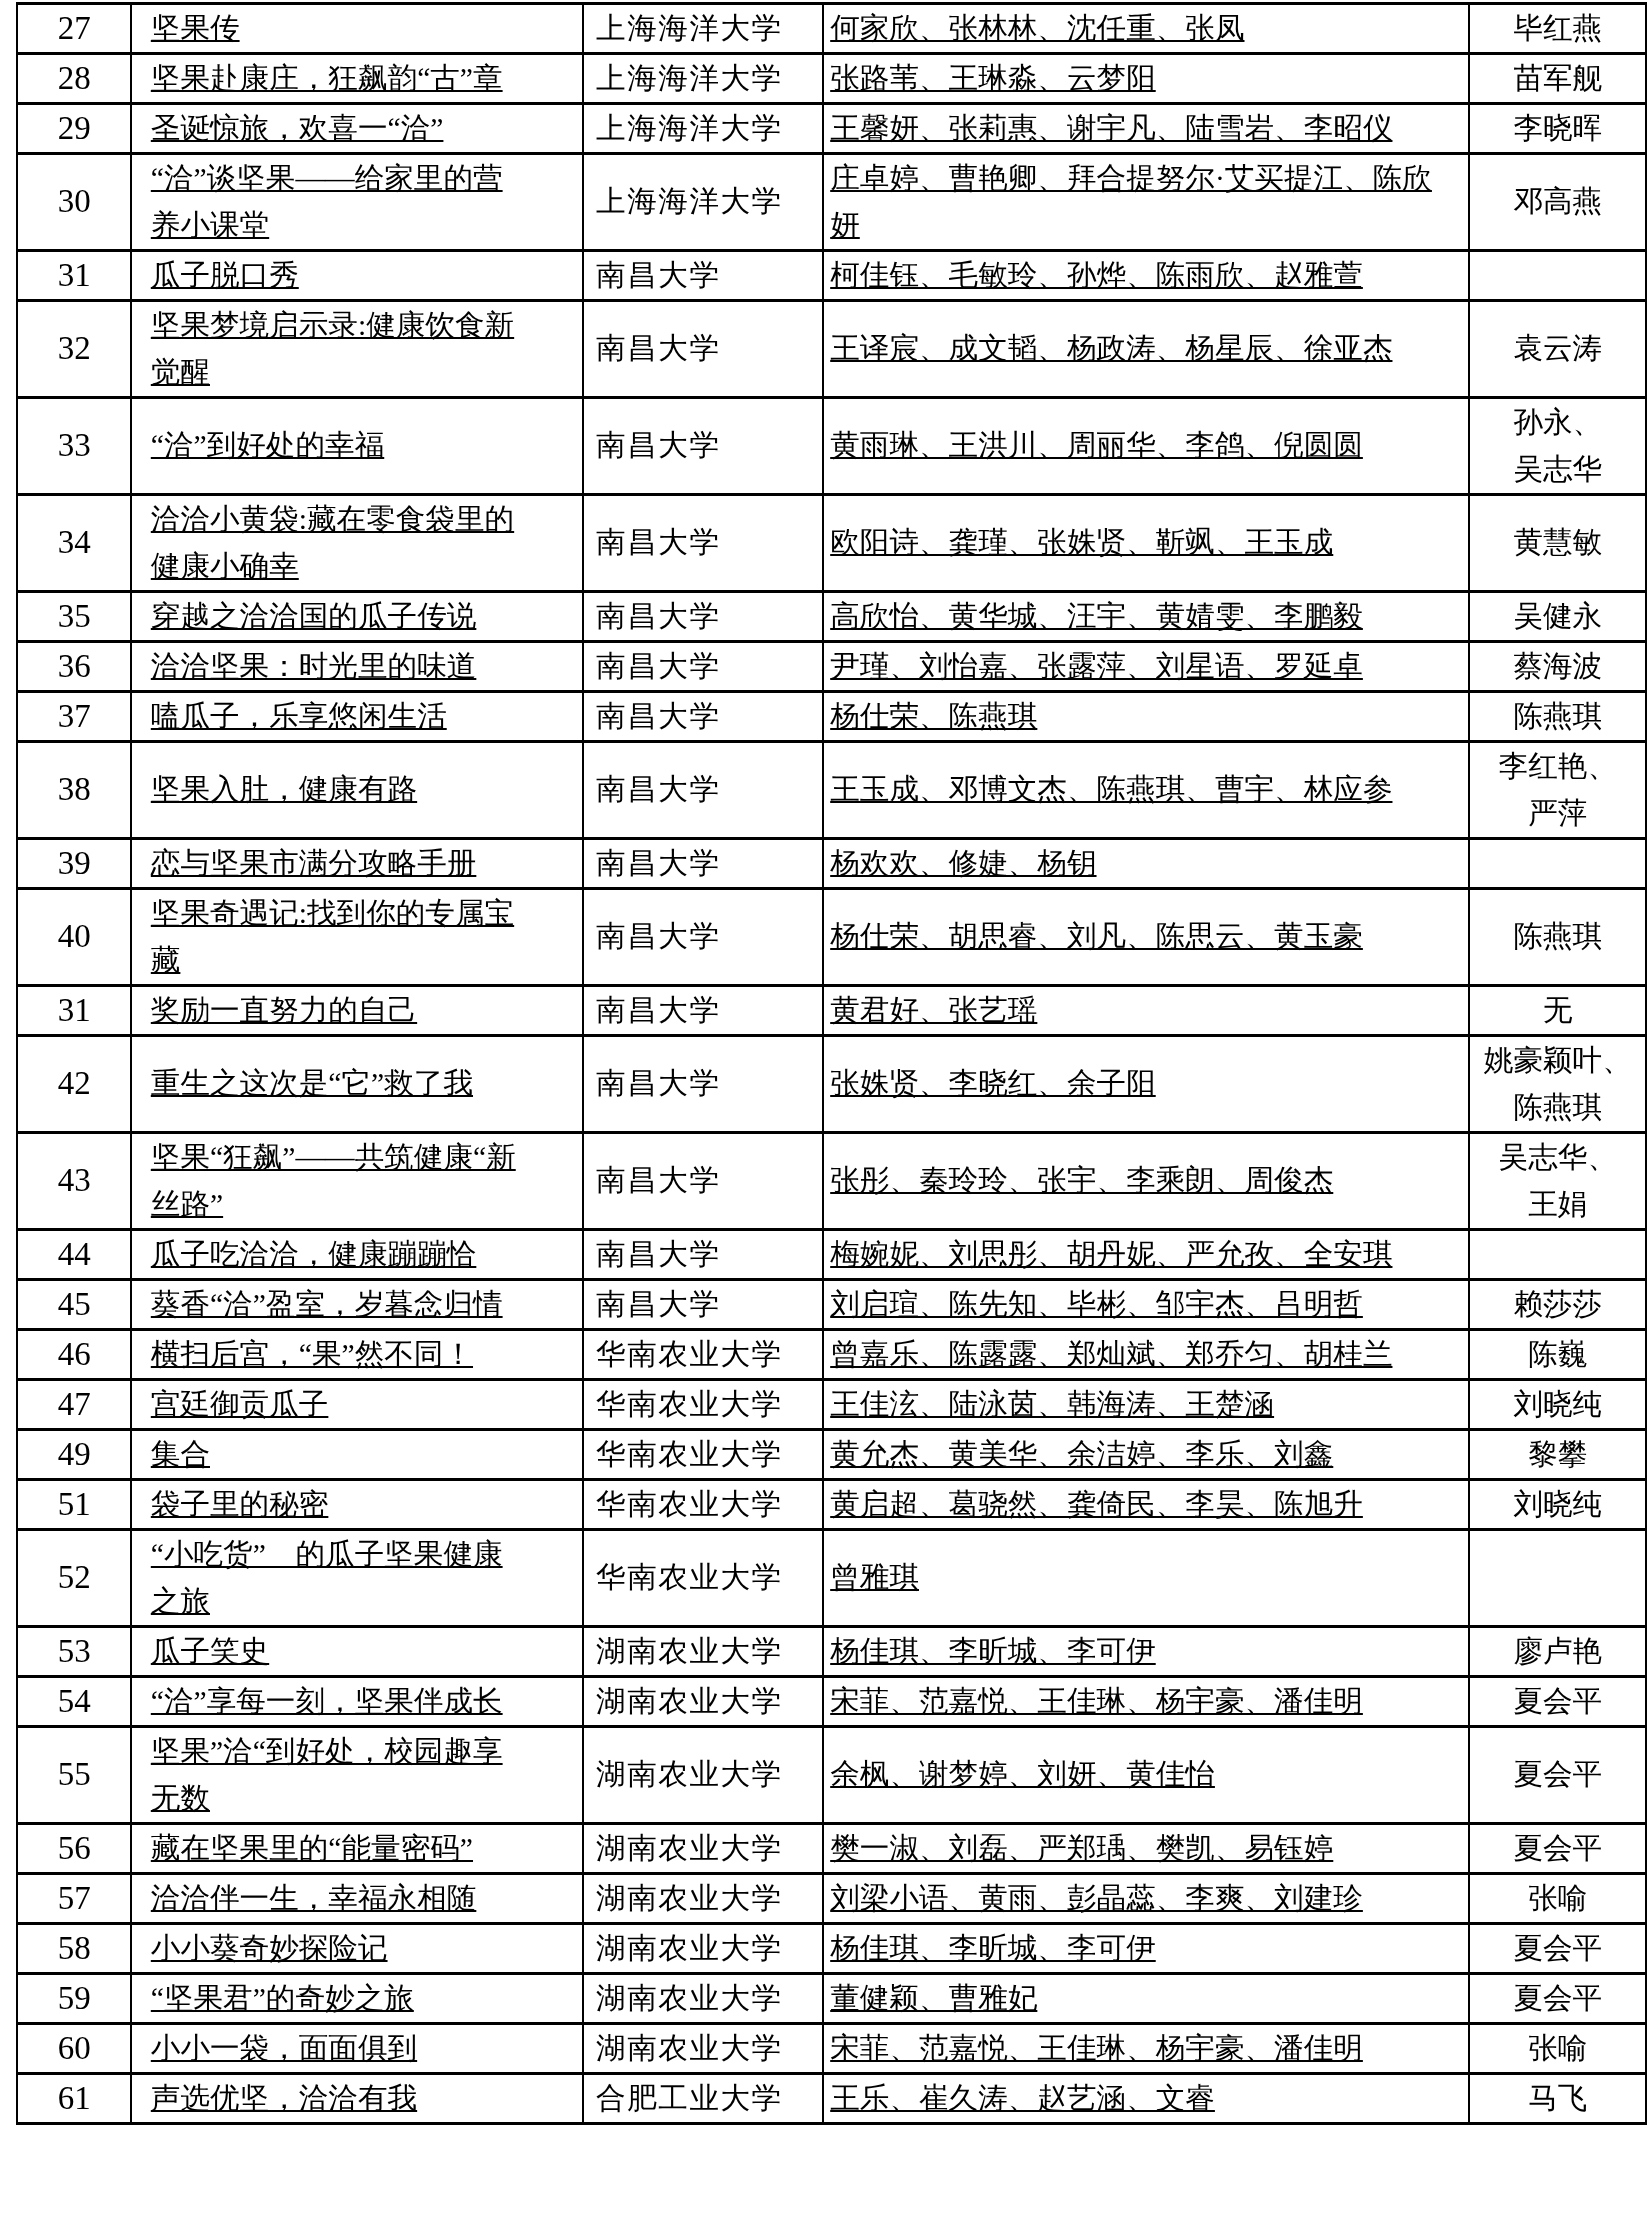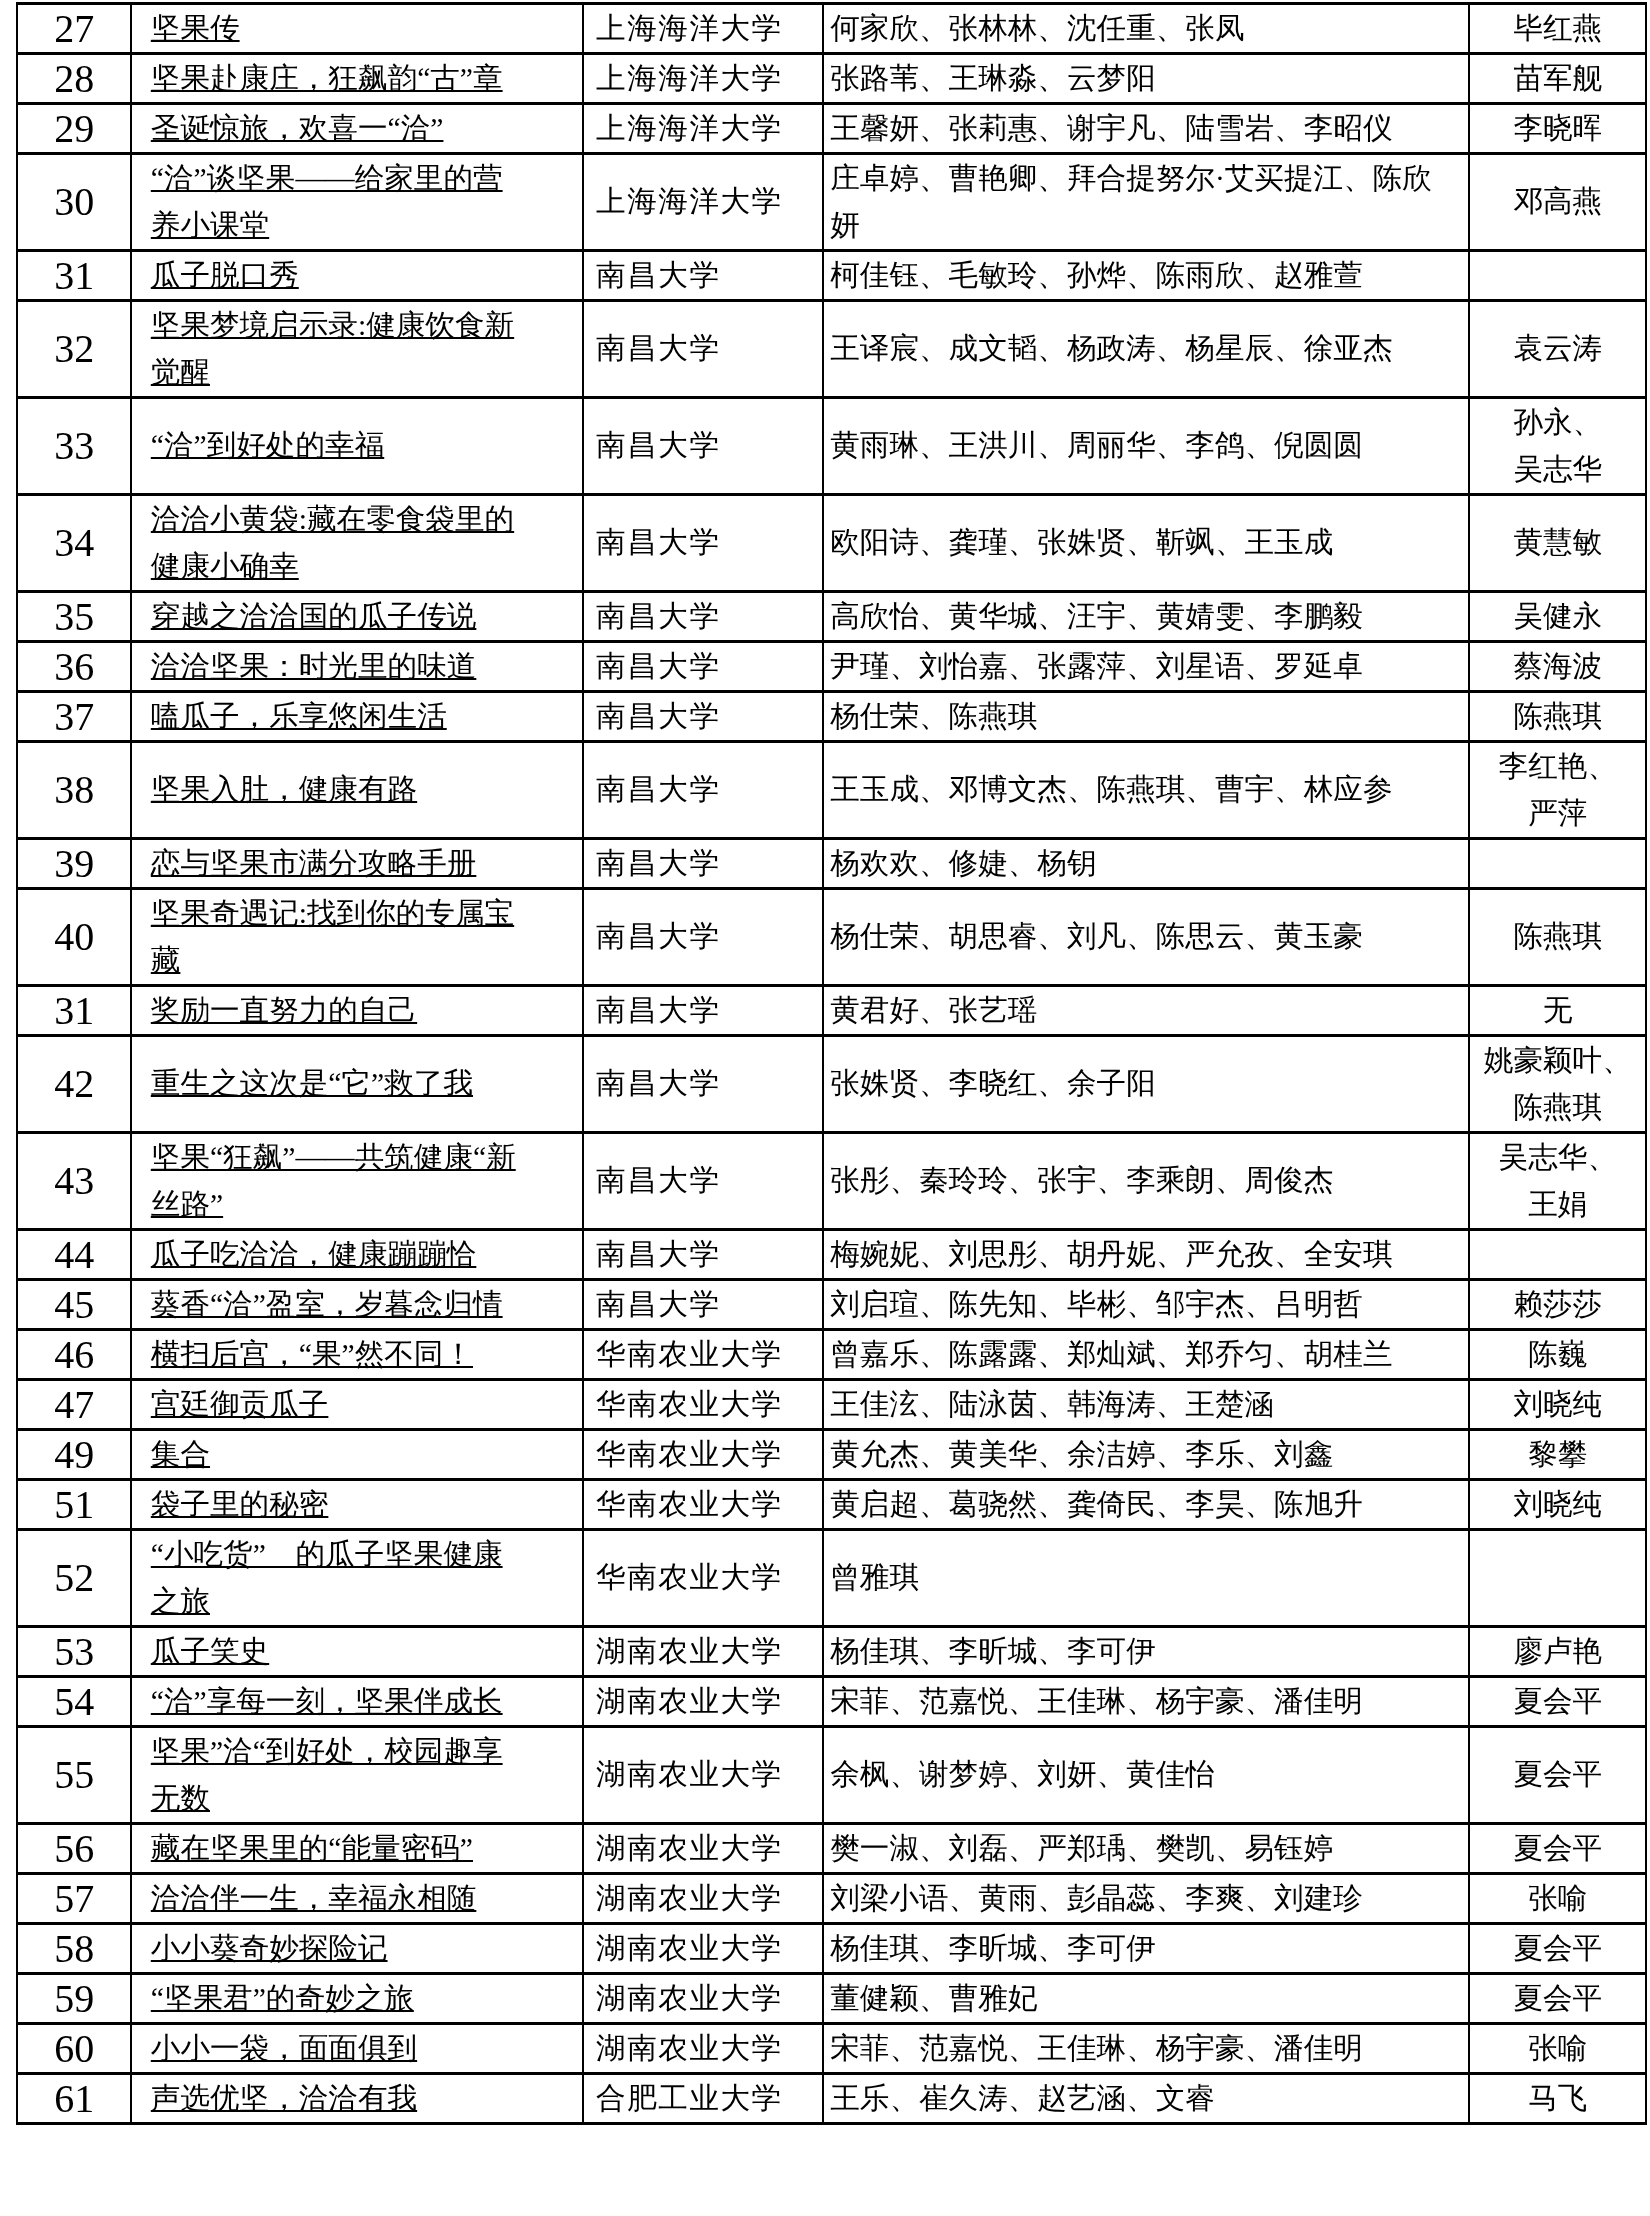--- a/index.html
+++ b/index.html
@@ -33,38 +33,39 @@
     border-bottom: 3px solid #000;
     font-size: 29.6px;
     line-height: 47px;
     vertical-align: middle;
     padding: 0;
     overflow: hidden;
     word-break: break-all;
   }
   td.cell-no {
     text-align: center;
-    font-size: 40px;
+    font-size: 33px;
   }
   td.cell-title {
     text-align: left;
     padding-left: 18.5px;
     padding-right: 3px;
     white-space: pre-line;
     text-decoration: underline;
   }
   td.cell-univ {
     text-align: left;
     padding-left: 11.8px;
     letter-spacing: 1.5px;
   }
   td.cell-members {
     text-align: left;
     padding-left: 5.9px;
     padding-right: 10px;
+    text-decoration: underline;
   }
   td.cell-advisor {
     text-align: center;
     white-space: pre-line;
   }
 </style>
 </head>
 <body>
 
 <table class="award-table">

